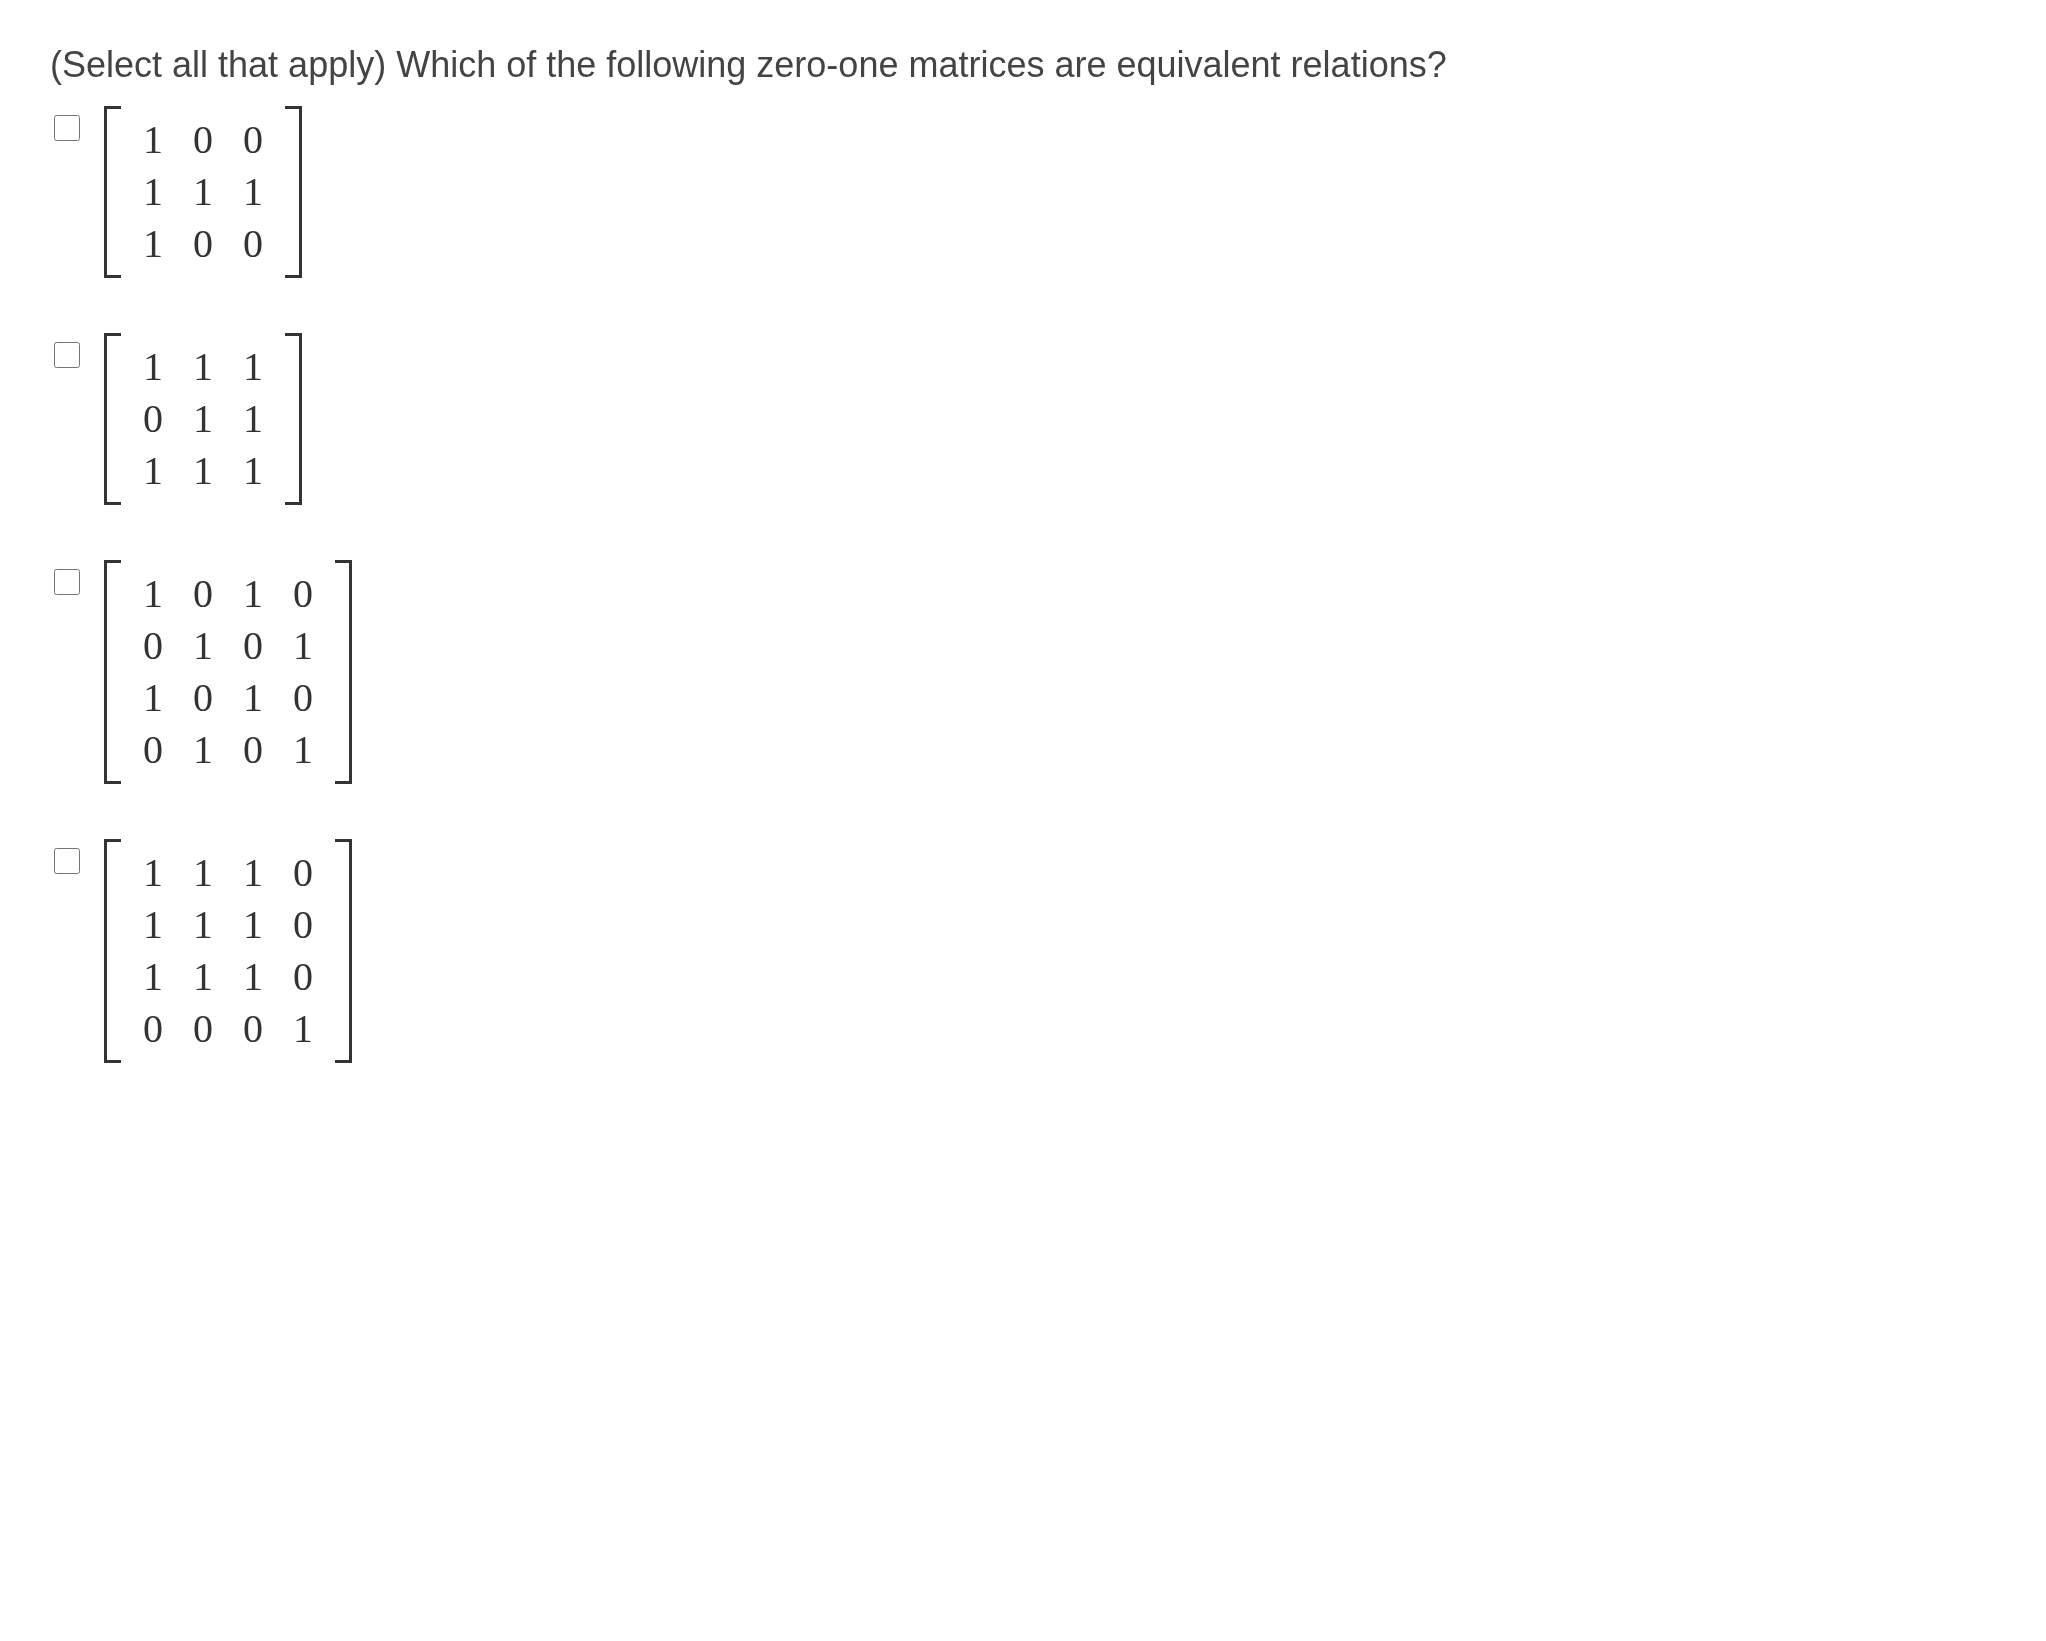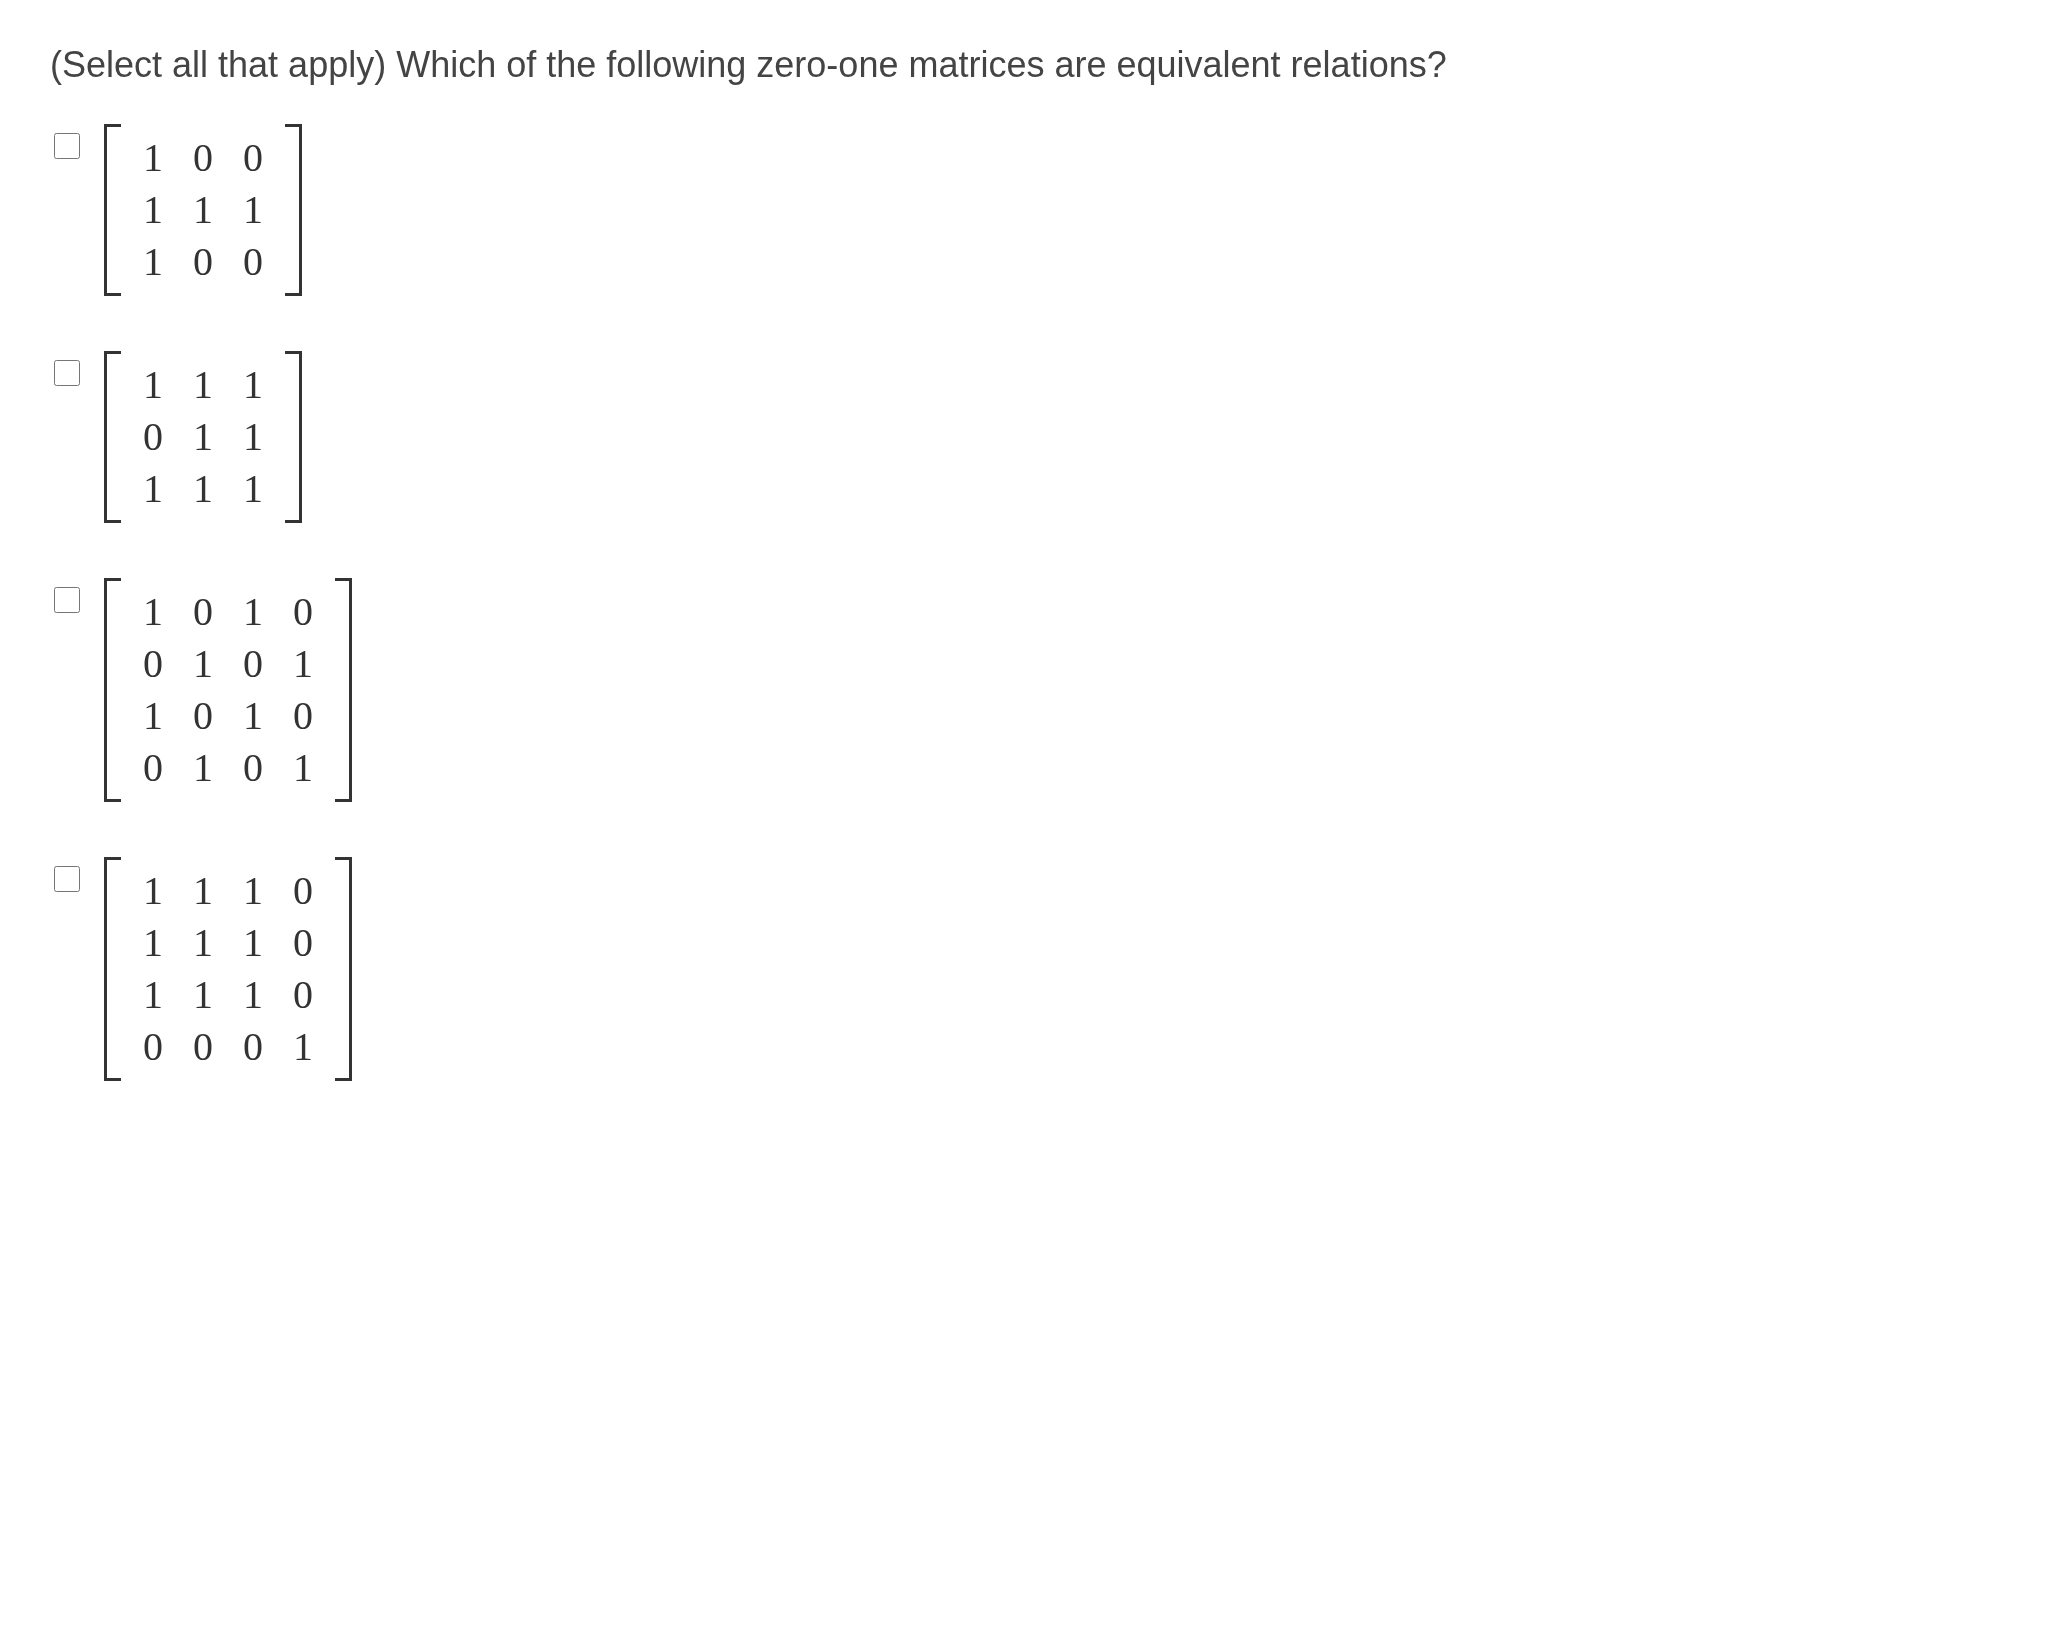--- a/index.html
+++ b/index.html
@@ -5,21 +5,21 @@
     body {
       margin: 0;
       padding: 40px 50px;
       font-family: Arial, Helvetica, sans-serif;
       background: #fff;
       color: #333;
     }
     .question {
       font-size: 36px;
       line-height: 1.4;
-      margin-bottom: 34px;
+      margin-bottom: 16px;
       color: #444;
     }
     .option {
       display: flex;
       align-items: flex-start;
       margin-bottom: 55px;
     }
     .checkbox-wrap {
       width: 34px;
       height: 34px;

